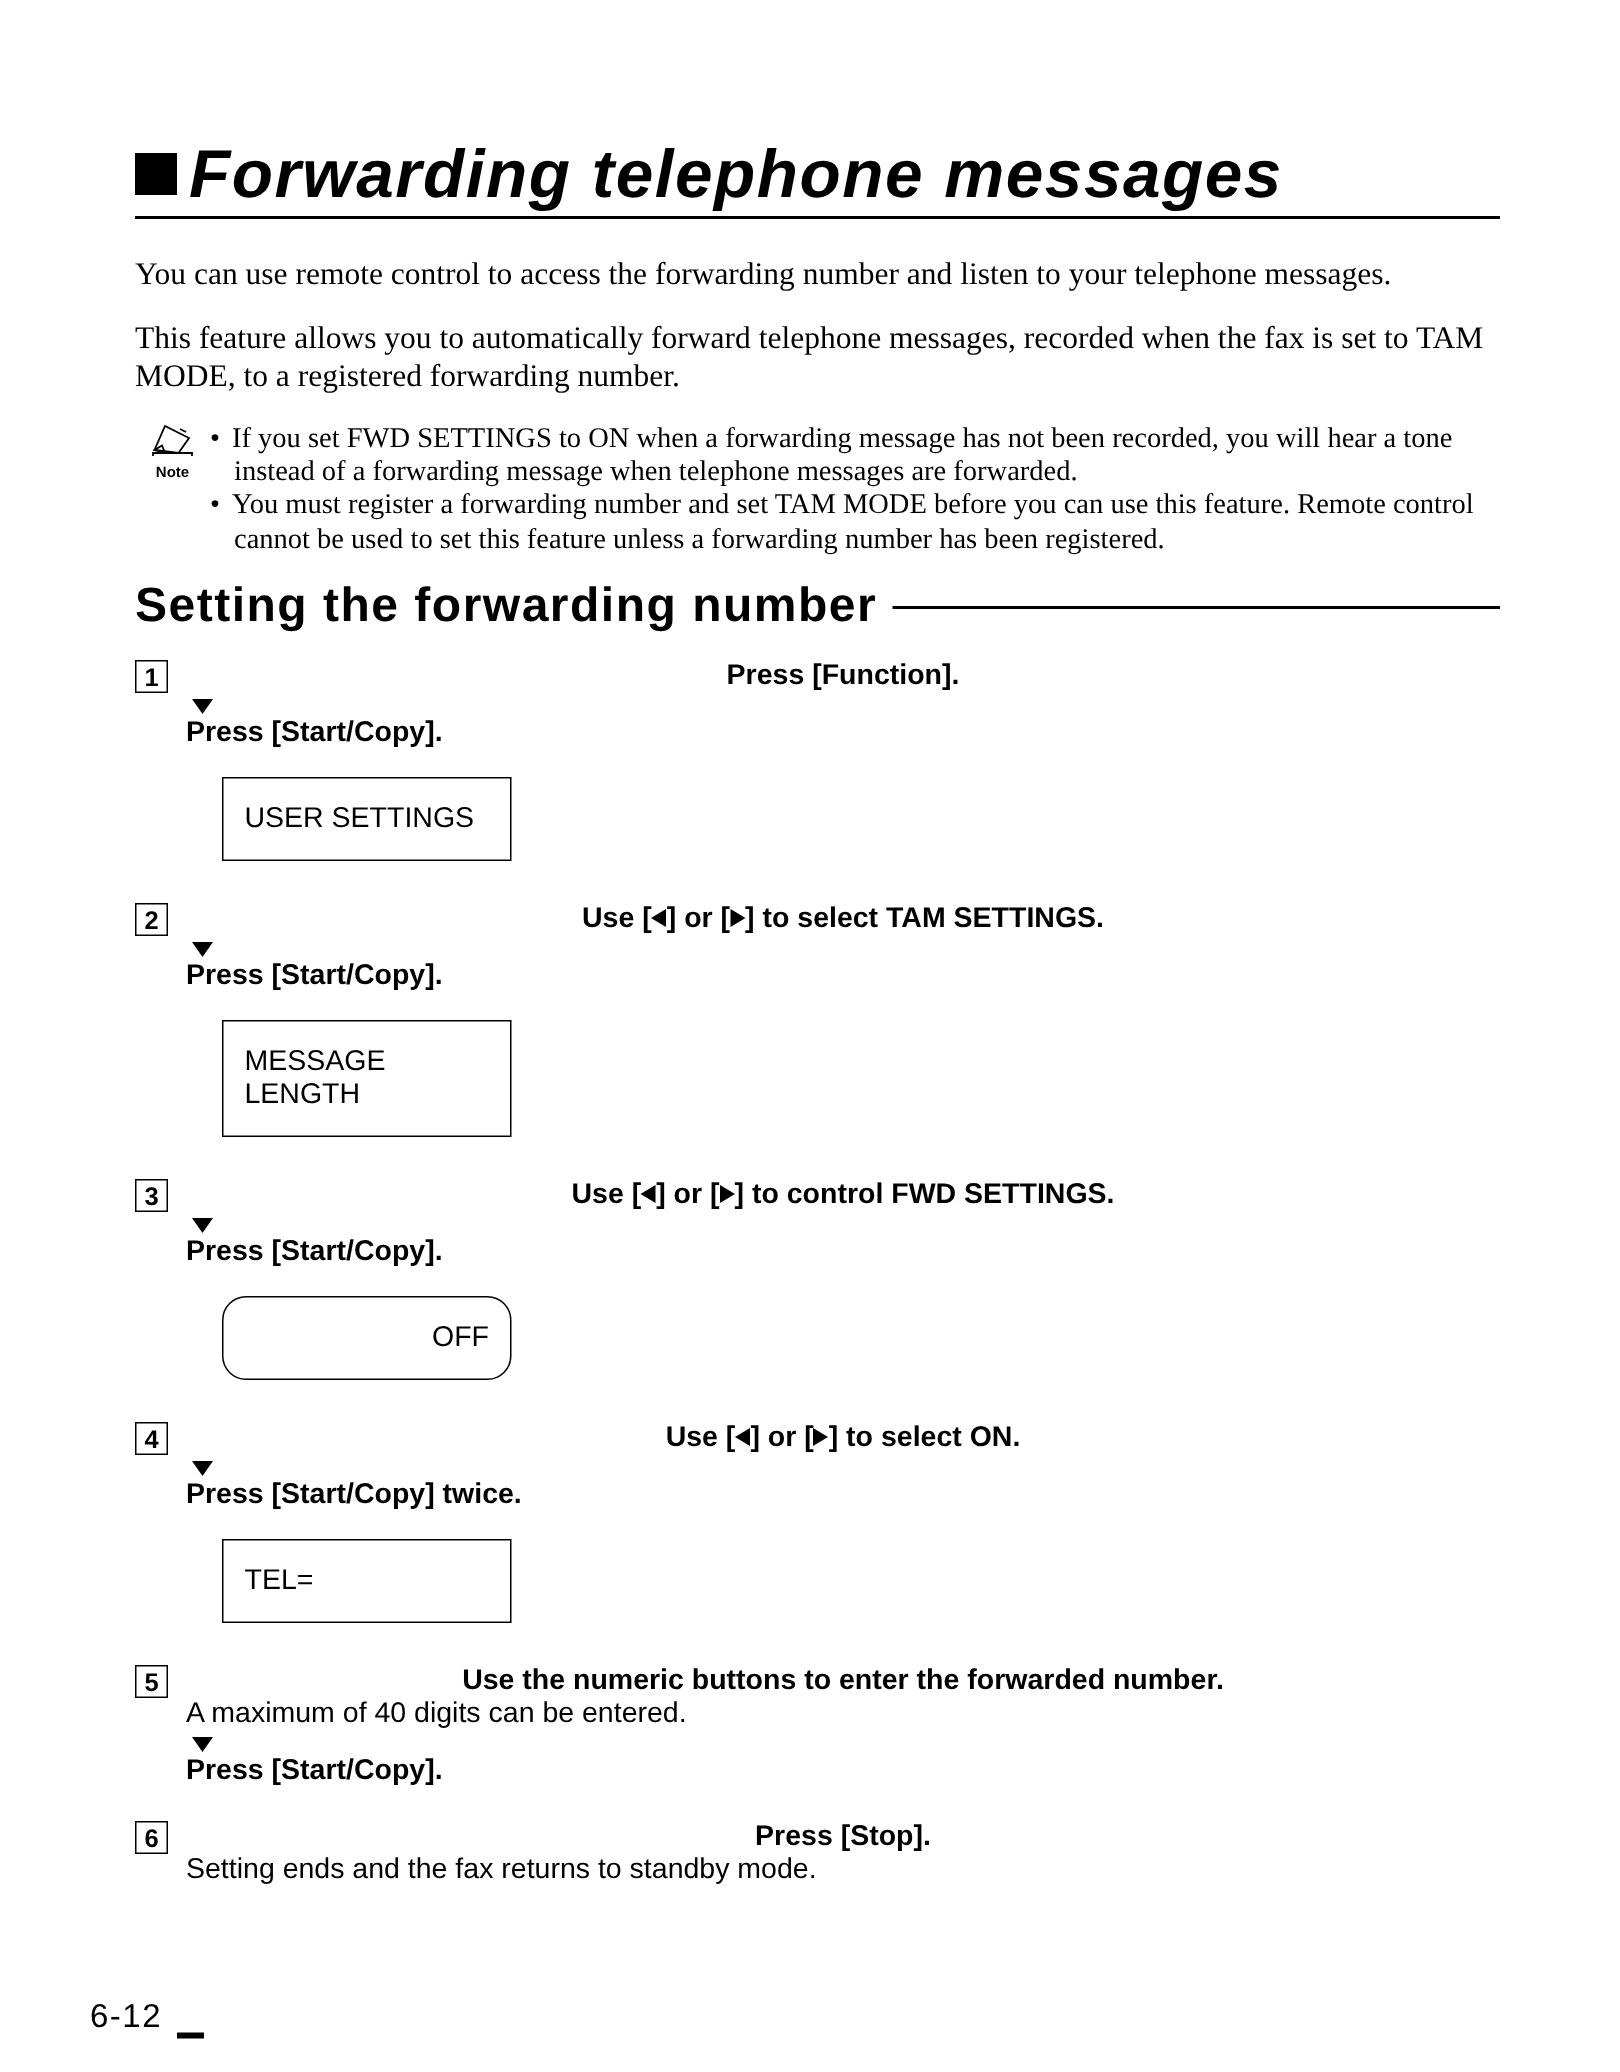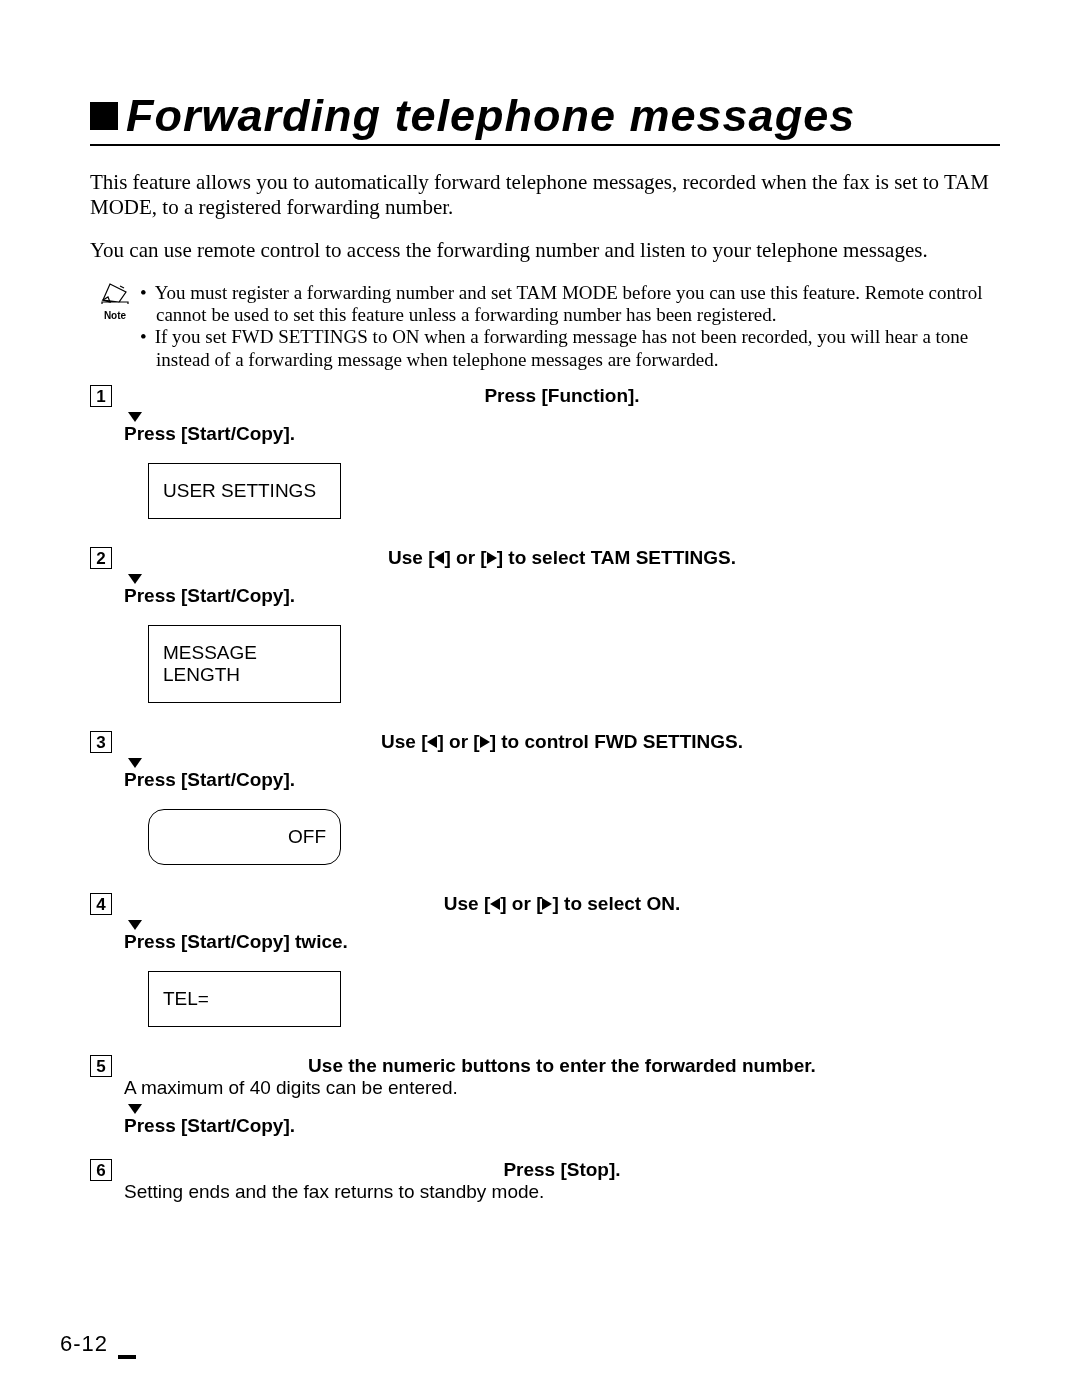--- a/index.html
+++ b/index.html
@@ -187,38 +187,42 @@
 </head>
 <body>
 
 <div class="page">
 
   <div class="main-title-wrap">
     <div class="main-title-square"></div>
     <div class="main-title">Forwarding telephone messages</div>
   </div>
 
+  <p class="intro-para">You can use remote control to access the forwarding number and listen to your telephone messages.</p>
   <p class="intro-para">This feature allows you to automatically forward telephone messages, recorded when the fax is set to TAM MODE, to a registered forwarding number.</p>
-  <p class="intro-para">You can use remote control to access the forwarding number and listen to your telephone messages.</p>
 
   <div class="note-row">
     <div class="note-icon">
       <svg class="pencil-svg" width="30" height="22" viewBox="0 0 30 22">
         <path d="M2 20 L28 20 L28 24 L2 24 Z M3 18 L10 2 L26 10 L19 20 Z" fill="none" stroke="#000" stroke-width="1.2"></path>
         <path d="M3 18 L8 15 L10 20 Z" fill="none" stroke="#000" stroke-width="1.2"></path>
         <path d="M20 4 L24 6" fill="none" stroke="#000" stroke-width="1.2"></path>
       </svg>
       <span class="note-text">Note</span>
     </div>
     <ul class="note-list">
+      <li>If you set FWD SETTINGS to ON when a forwarding message has not been recorded, you will hear a tone instead of a forwarding message when telephone messages are forwarded.</li>
       <li>You must register a forwarding number and set TAM MODE before you can use this feature. Remote control cannot be used to set this feature unless a forwarding number has been registered.</li>
-      <li>If you set FWD SETTINGS to ON when a forwarding message has not been recorded, you will hear a tone instead of a forwarding message when telephone messages are forwarded.</li>
     </ul>
   </div>
 
+  <div class="section-heading">
+    <span>Setting the forwarding number</span>
+    <span class="line"></span>
+  </div>
 
   <div class="steps">
 
     <div class="step">
       <div class="step-num">1</div>
       <div class="step-body">
         <div class="step-head">Press [Function].</div>
         <div class="step-sub-arrow"><span class="arrow-shape"></span></div>
         <div class="step-sub">Press [Start/Copy].</div>
         <div class="display-box">USER SETTINGS</div>

